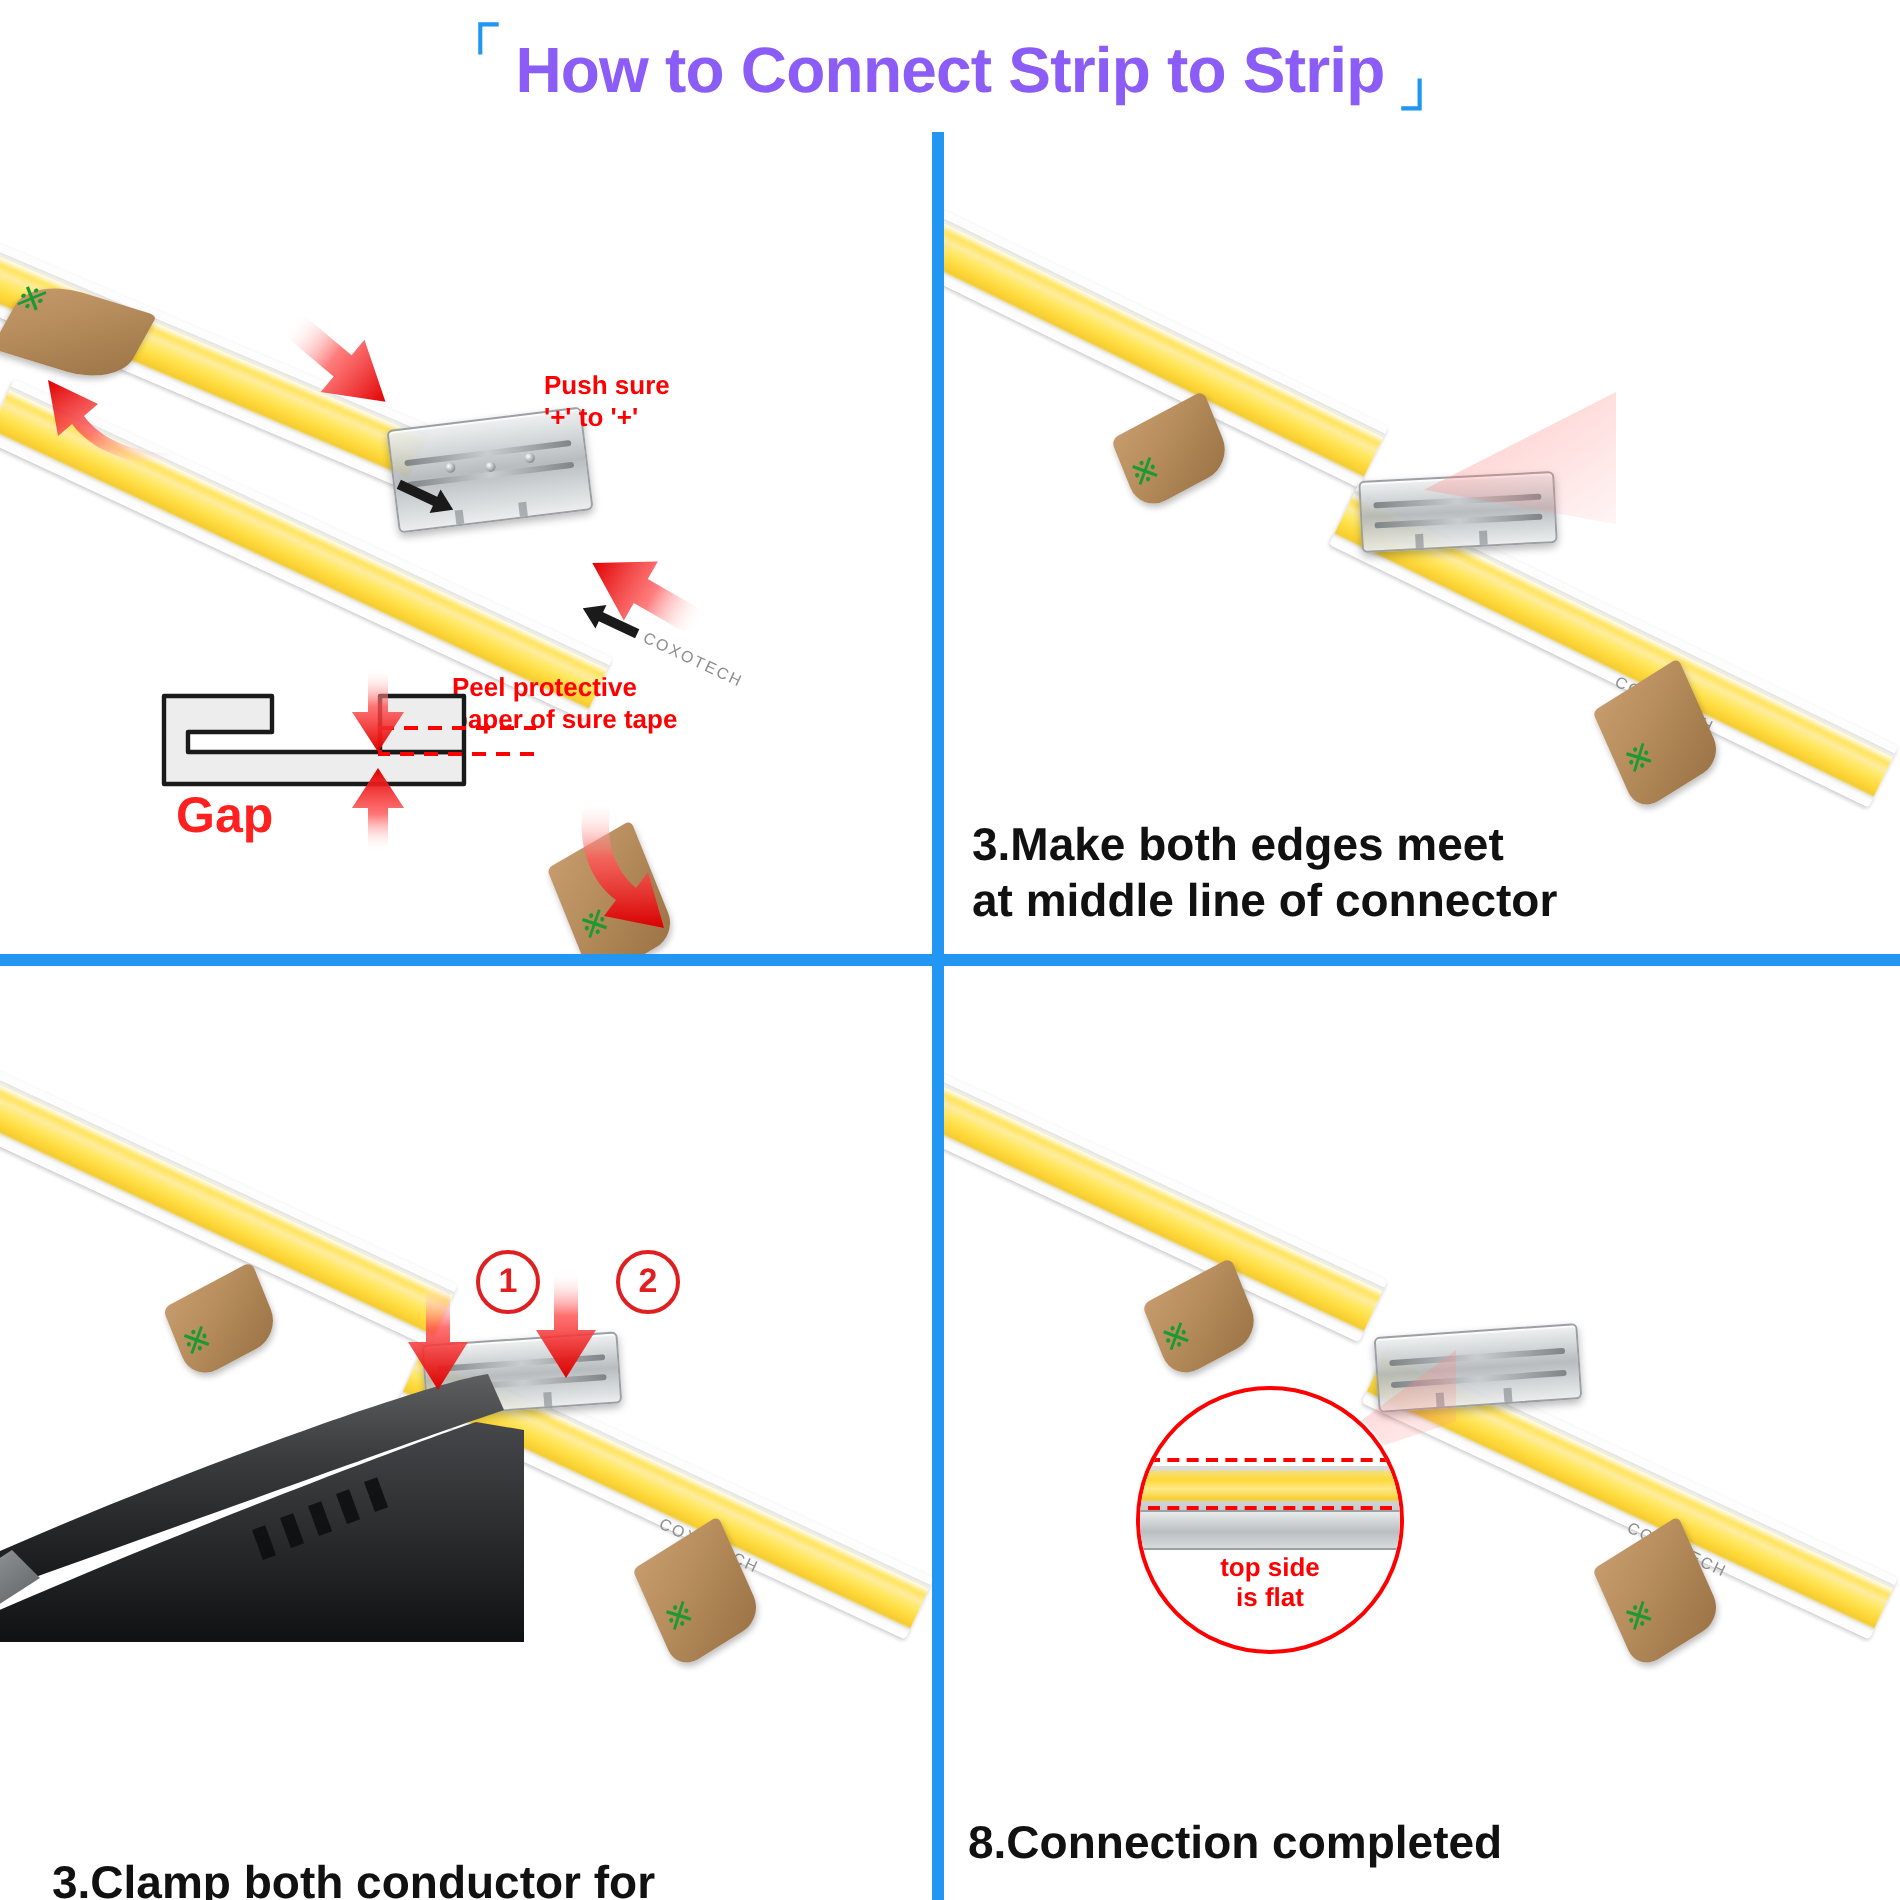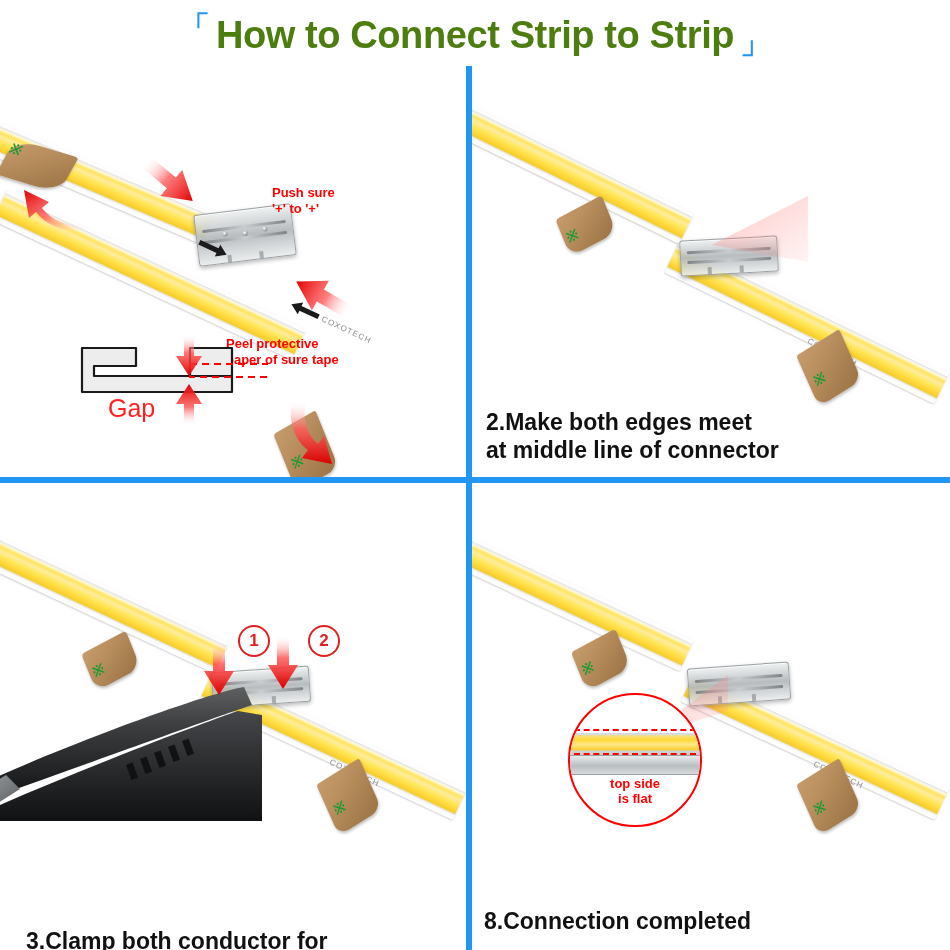--- a/index.html
+++ b/index.html
@@ -16,22 +16,22 @@
   }
 
   
   .title-bar {
     position: absolute; left: 0; top: 6px;
     width: 950px; height: 58px;
     display: flex; align-items: center; justify-content: center;
     gap: 6px;
   }
   .title-text {
-    font-size: 38px; font-weight: bold;
-    color: #4d7c0f;
+    font-size: 32px; font-weight: bold;
+    color: #8b5cf6;
     letter-spacing: -0.4px;
     white-space: nowrap;
     font-family: "Liberation Sans", sans-serif;
   }
   .brk {
     font-size: 30px; color: #2196f3; font-weight: bold;
     line-height: 1;
   }
   .brk.open { align-self: flex-start; margin-top: 6px; }
   .brk.close { align-self: flex-end; margin-bottom: 6px; }
@@ -311,21 +311,21 @@
     <div class="red-note" style="left:226px; top:268px;">Peel protective
 paper of sure tape</div>
 
     <div class="gapfig" style="left:78px; top:276px; width:190px; height:60px;">
       <svg width="190" height="60" viewBox="0 0 190 60">
         <path d="M4,4 L58,4 L58,22 L16,22 L16,32 L154,32 L154,48 L4,48 Z" fill="#ededed" stroke="#1a1a1a" stroke-width="2.2" stroke-linejoin="round"></path>
         <path d="M112,4 L154,4 L154,32 L112,32 Z" fill="#ededed" stroke="#1a1a1a" stroke-width="2.2" stroke-linejoin="round"></path>
         <rect x="112" y="20" width="86" height="13" fill="none" stroke="#ff0000" stroke-width="2" stroke-dasharray="7,5"></rect>
       </svg>
     </div>
-    <div class="gap-label" style="left:108px; top:326px;">Gap</div>
+    <div class="gap-label" style="left:88px; top:326px;font-weight:bold;">Gap</div>
 
     <div class="arrow" style="left:176px; top:266px;">
       <svg width="26" height="42" viewBox="0 0 26 42">
         <defs>
           <linearGradient id="gv1" x1="0.5" y1="0" x2="0.5" y2="1">
             <stop offset="0" stop-color="#ffffff" stop-opacity="0"></stop>
             <stop offset="0.45" stop-color="#ff5252" stop-opacity=".8"></stop>
             <stop offset="1" stop-color="#e00000"></stop>
           </linearGradient>
         </defs>
@@ -365,21 +365,21 @@
     </div>
 
     <div class="tape" style="left:332px; top:272px; width:50px; height:56px; transform:rotate(-24deg) skewY(-8deg);">
       <span class="gmark" style="left:6px; top:22px;">※</span>
     </div>
 
     <div class="mag-cone" style="left:240px; top:128px; width:96px; height:66px;
                 clip-path: polygon(100% 0%, 100% 100%, 0% 74%);"></div>
 
 
-    <div class="caption" style="left:14px; top:340px;">2.Make both edges meet
+    <div class="caption" style="left:14px; top:340px;">3.Make both edges meet
 at middle line of connector</div>
   </div>
 
   <div class="panel" id="panel3">
 
     <div class="strip" style="left:-14px; top:48px; width:260px; transform:rotate(25deg);"></div>
     <div class="tape" style="left:86px; top:158px; width:50px; height:40px; transform:rotate(-22deg) skewY(-6deg); border-radius:4px 4px 14px 14px;">
       <span class="gmark" style="left:4px; top:12px;">※</span>
     </div>
 

